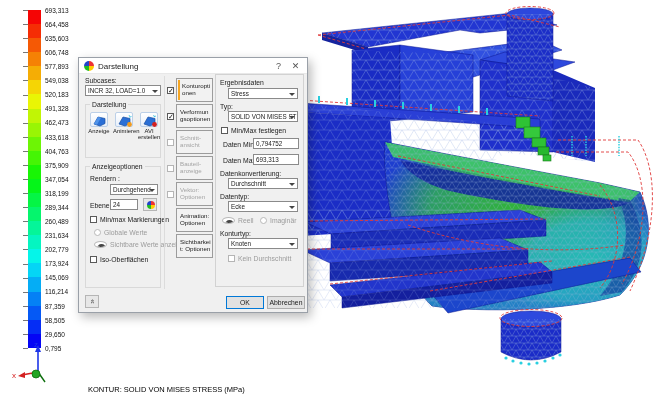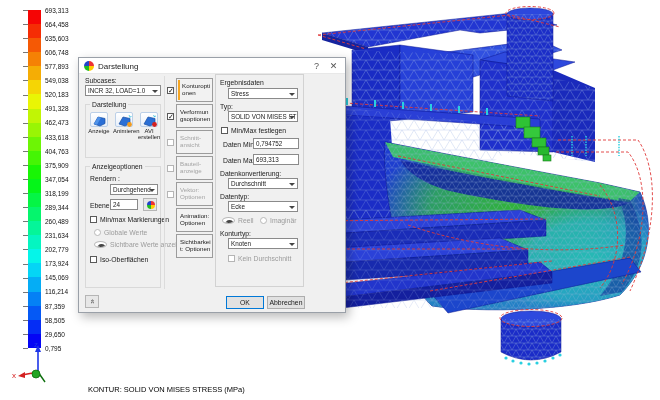--- a/index.html
+++ b/index.html
@@ -18,21 +18,21 @@
   .legend .lab  { position:absolute; left:45px; font-size:6.5px; color:#111; white-space:nowrap; }
 
   
   svg.triad { position:absolute; left:12px; top:338px; width:56px; height:56px; }
 
   
   .status { position:absolute; left:88px; top:361px; font-size:7.5px; line-height:11.5px;
             color:#000; white-space:pre; }
 
   
-  .dialog { position:absolute; left:78px; top:57px; width:268px; height:256px;
+  .dialog { position:absolute; left:78px; top:57px; width:230px; height:256px;
             background:#f0f0f0; border:1px solid #9aa0a8;
             box-shadow:3px 4px 10px rgba(0,0,0,.28); font-size:7px; color:#1a1a1a; }
   .titlebar { position:absolute; left:0; top:0; width:100%; height:16px; background:#ffffff;
               border-bottom:1px solid #e8e8e8; }
   .title-icon { position:absolute; left:5px; top:3px; width:10px; height:10px; border-radius:50%;
                 background:conic-gradient(#e33 0 25%, #fc0 25% 50%, #2b2 50% 75%, #24c 75% 100%); }
   .title-text { position:absolute; left:19px; top:4px; font-size:8px; color:#222; }
   .tb-btn { position:absolute; top:2px; width:13px; height:12px; text-align:center;
             font-size:9px; line-height:12px; color:#555; }
   .tb-help { right:22px; } .tb-close { right:5px; }

